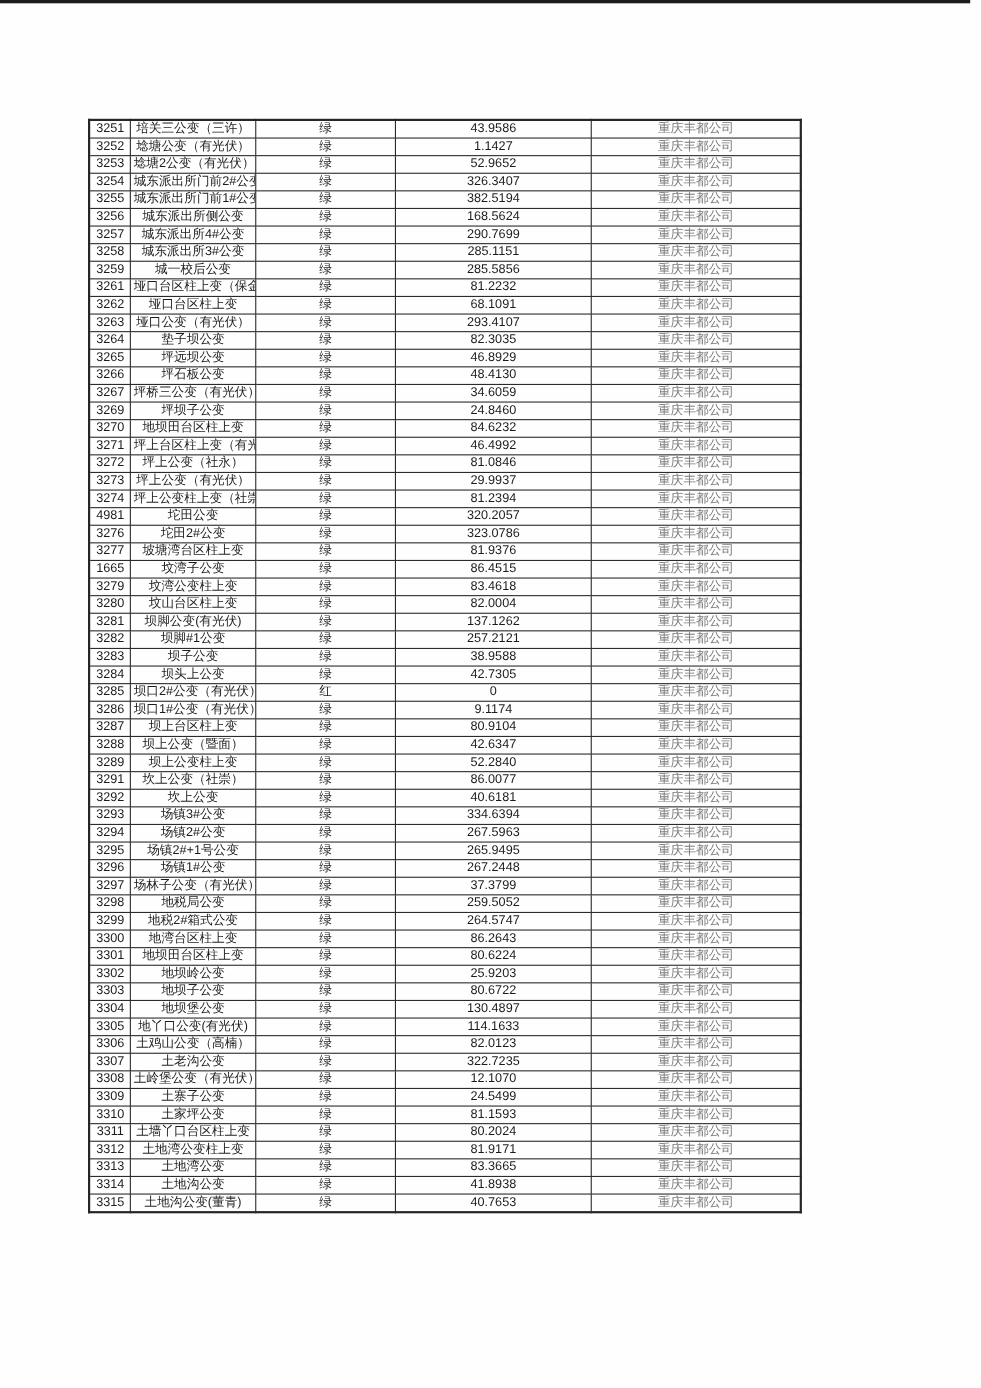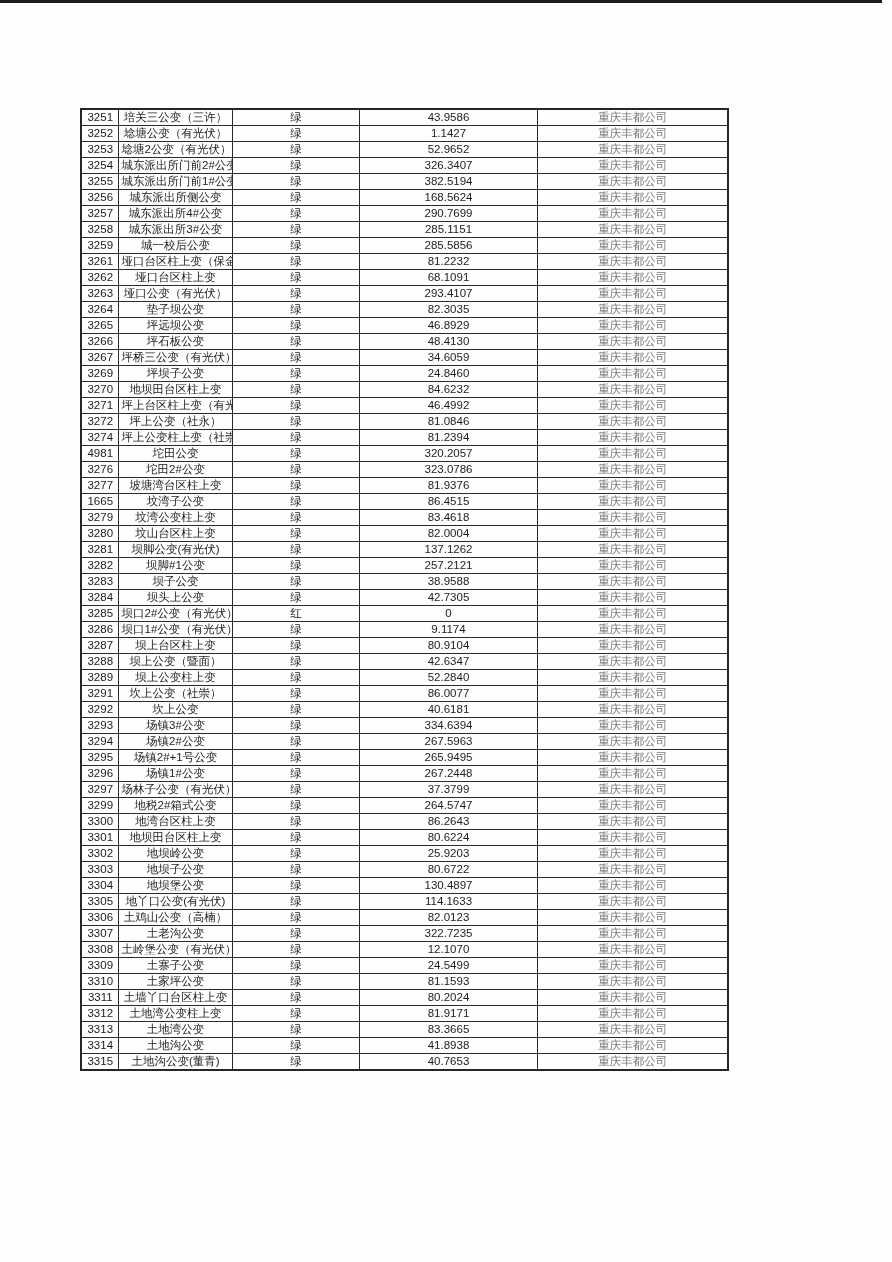--- a/index.html
+++ b/index.html
@@ -198,20 +198,27 @@
           <td class="col-company">重庆丰都公司</td>
         </tr>
         <tr>
           <td class="col-id">3272</td>
           <td class="col-name">坪上公变（社永）</td>
           <td class="col-status">绿</td>
           <td class="col-value">81.0846</td>
           <td class="col-company">重庆丰都公司</td>
         </tr>
         <tr>
+          <td class="col-id">3273</td>
+          <td class="col-name">坪上公变（有光伏）</td>
+          <td class="col-status">绿</td>
+          <td class="col-value">29.9937</td>
+          <td class="col-company">重庆丰都公司</td>
+        </tr>
+        <tr>
           <td class="col-id">3274</td>
           <td class="col-name">坪上公变柱上变（社崇线</td>
           <td class="col-status">绿</td>
           <td class="col-value">81.2394</td>
           <td class="col-company">重庆丰都公司</td>
         </tr>
         <tr>
           <td class="col-id">4981</td>
           <td class="col-name">坨田公变</td>
           <td class="col-status">绿</td>
@@ -356,20 +363,27 @@
           <td class="col-name">场镇1#公变</td>
           <td class="col-status">绿</td>
           <td class="col-value">267.2448</td>
           <td class="col-company">重庆丰都公司</td>
         </tr>
         <tr>
           <td class="col-id">3297</td>
           <td class="col-name">场林子公变（有光伏）</td>
           <td class="col-status">绿</td>
           <td class="col-value">37.3799</td>
+          <td class="col-company">重庆丰都公司</td>
+        </tr>
+        <tr>
+          <td class="col-id">3298</td>
+          <td class="col-name">地税局公变</td>
+          <td class="col-status">绿</td>
+          <td class="col-value">259.5052</td>
           <td class="col-company">重庆丰都公司</td>
         </tr>
         <tr>
           <td class="col-id">3299</td>
           <td class="col-name">地税2#箱式公变</td>
           <td class="col-status">绿</td>
           <td class="col-value">264.5747</td>
           <td class="col-company">重庆丰都公司</td>
         </tr>
         <tr>

